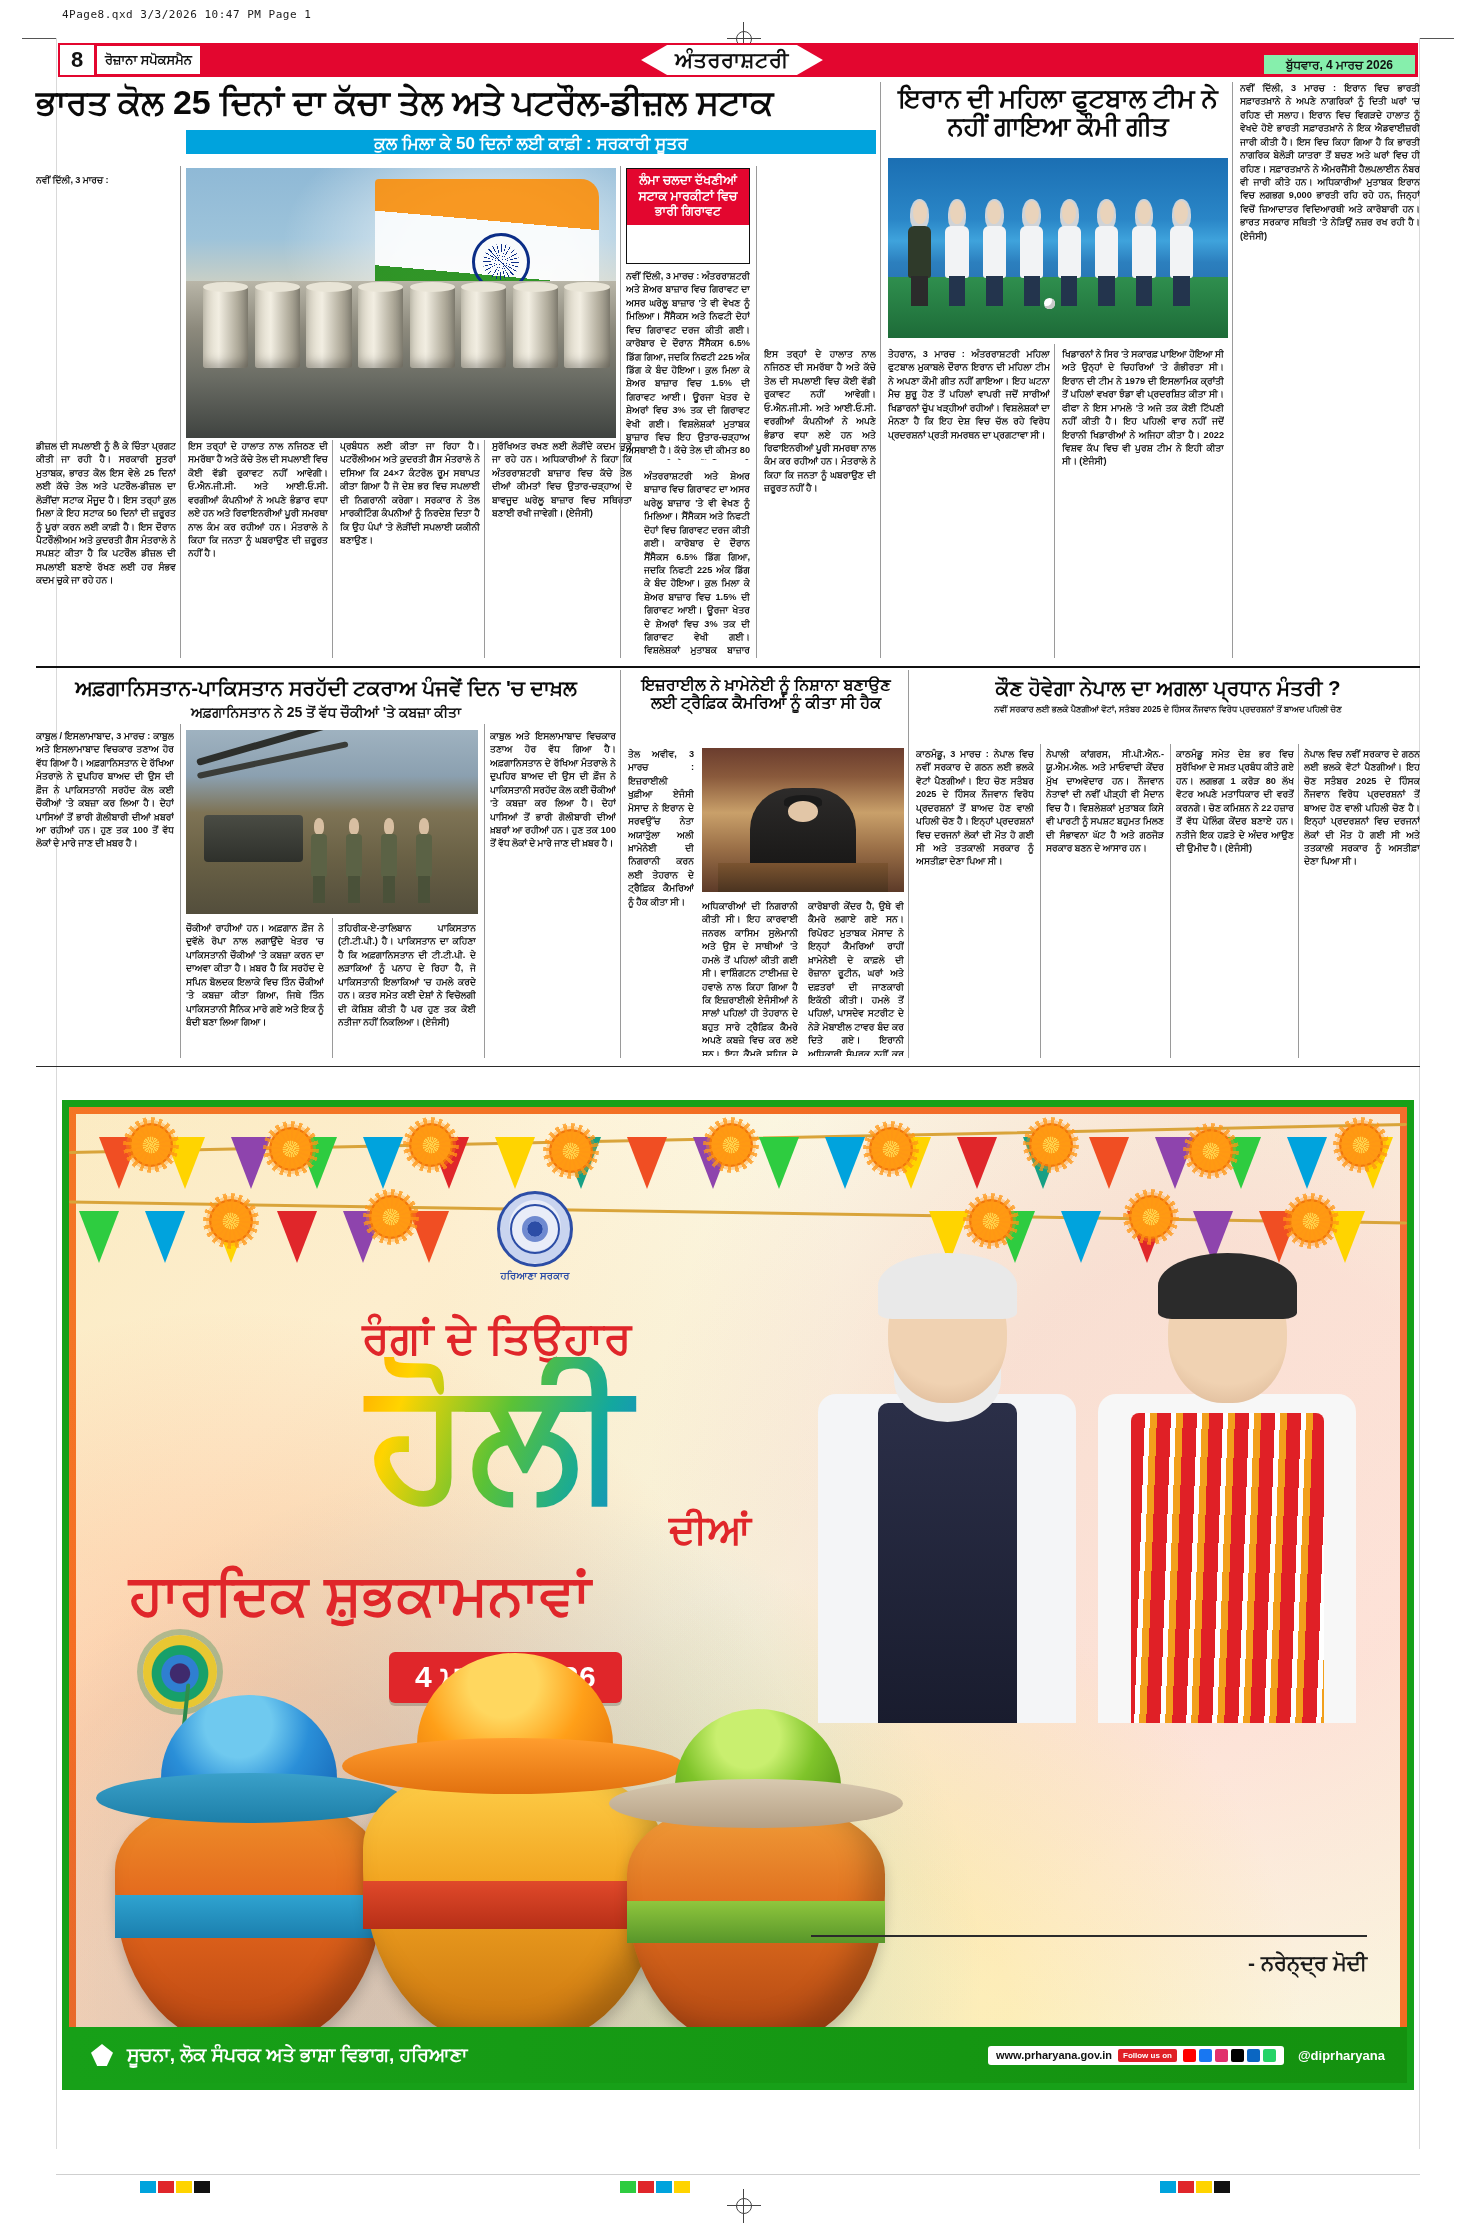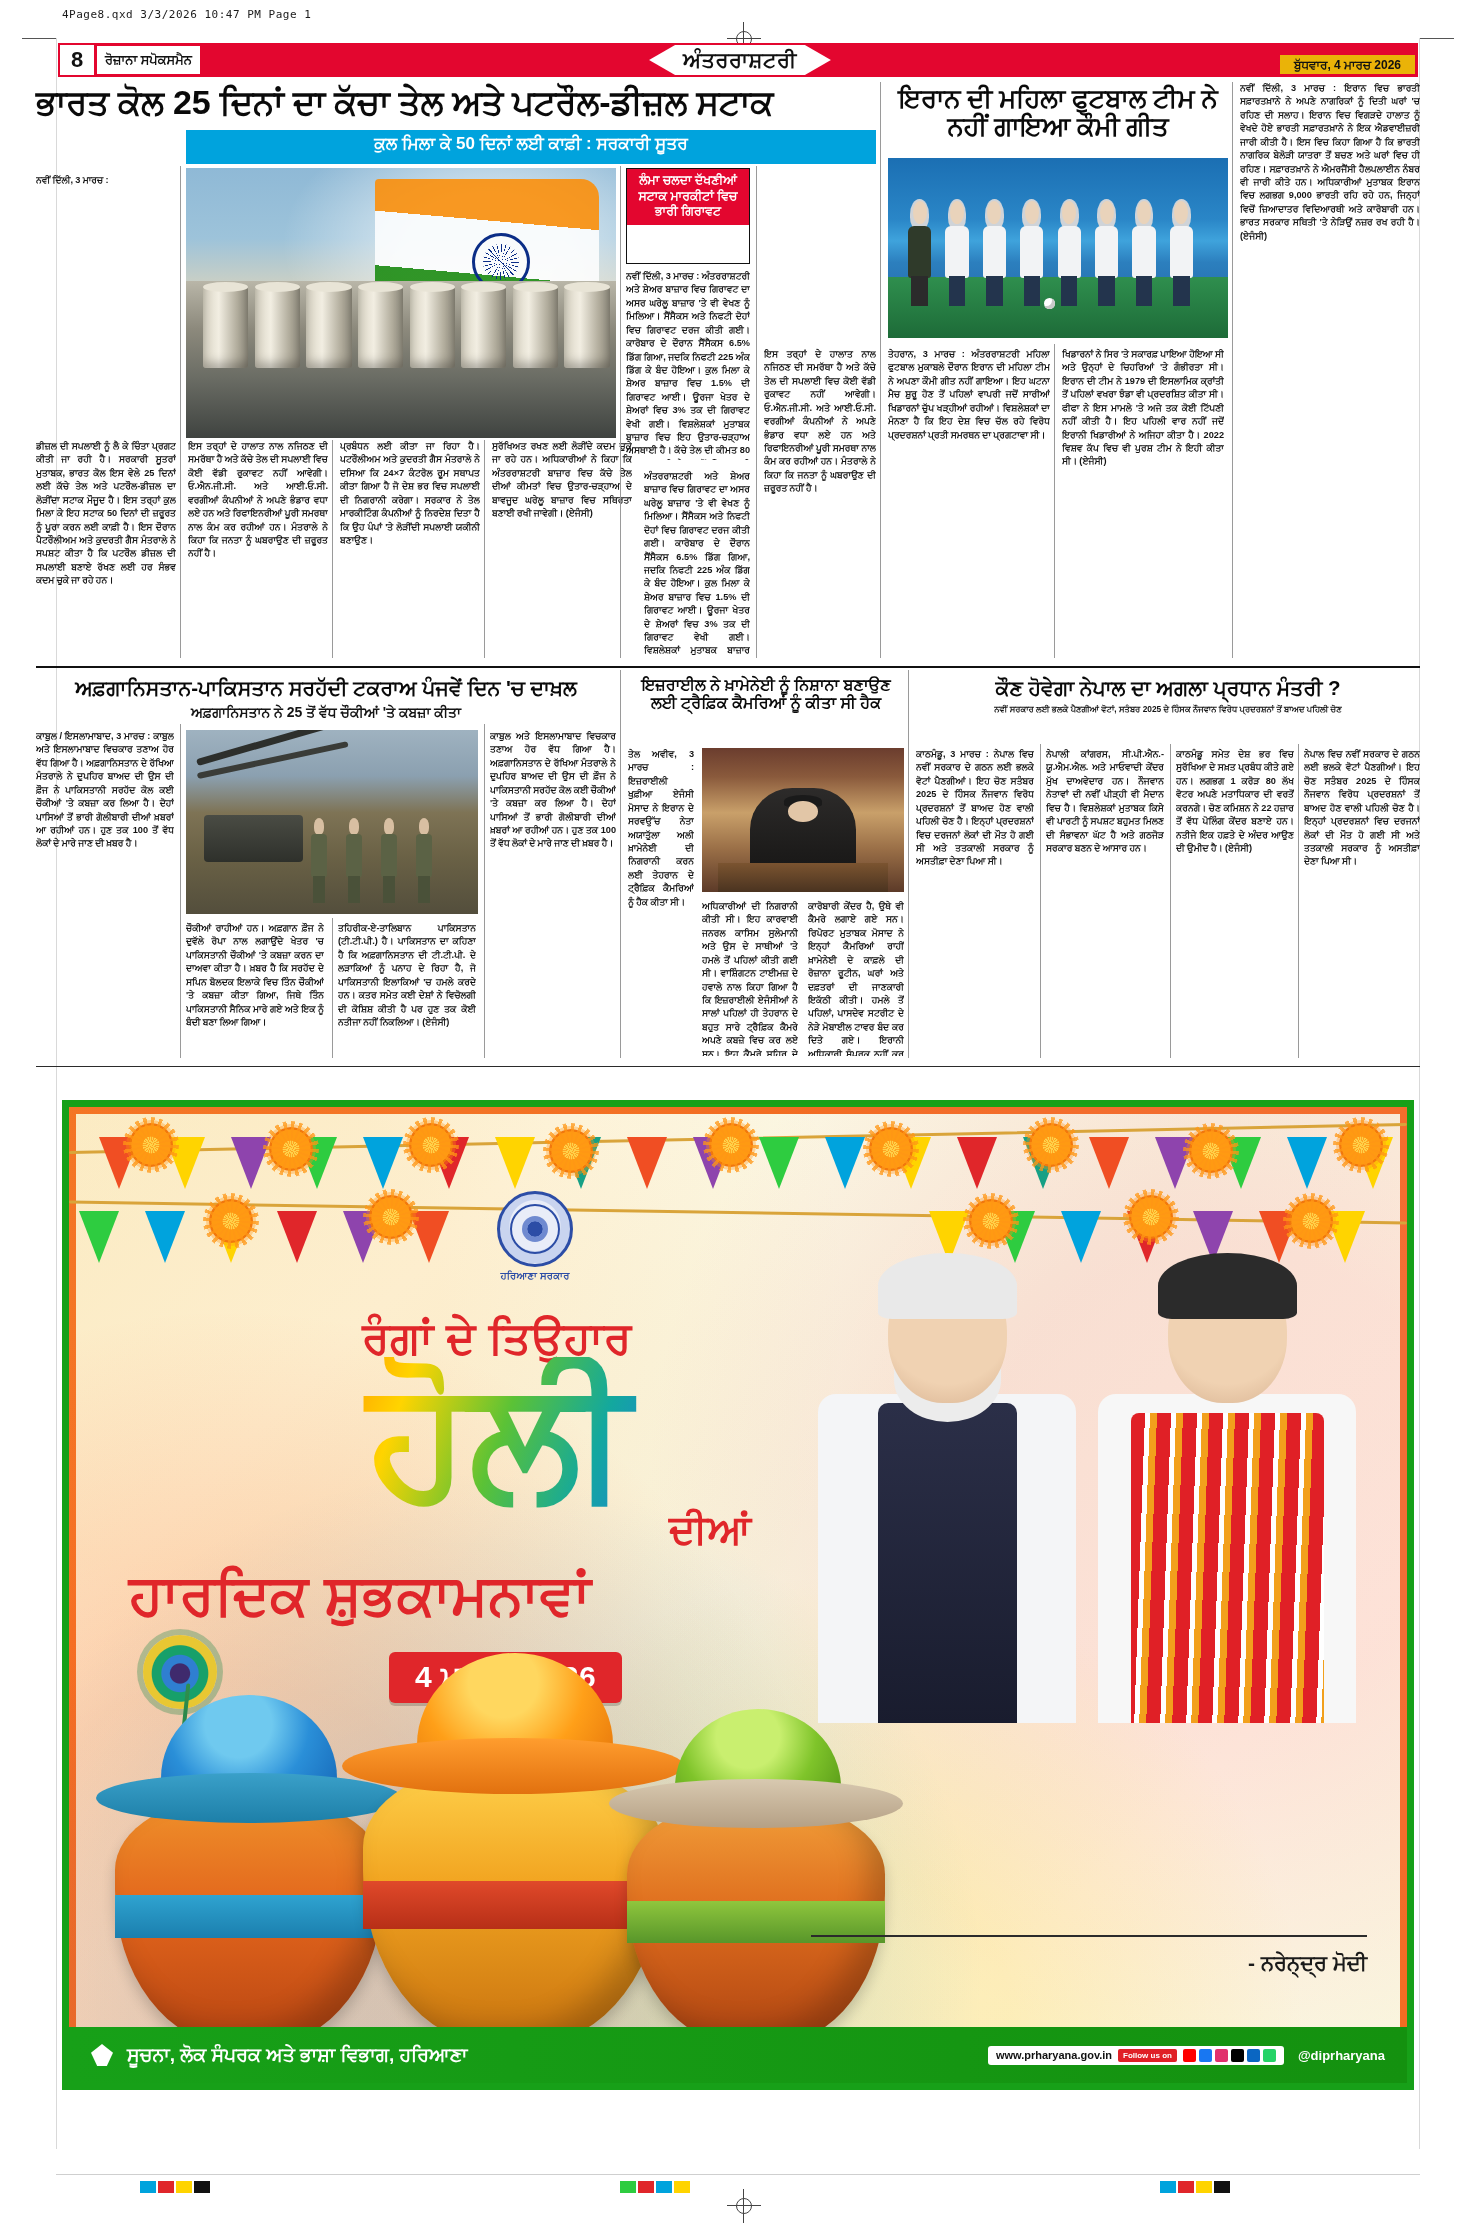--- a/index.html
+++ b/index.html
@@ -55,33 +55,33 @@
   .mh-spacer { flex: 1 1 auto; }
   .mh-section-wrap {
     position:relative; display:flex; align-items:center; justify-content:center;
     background:#fff; margin:2px 0; padding:0 34px;
     clip-path: polygon(26px 0, calc(100% - 26px) 0, 100% 50%, calc(100% - 26px) 100%, 26px 100%, 0 50%);
   }
   .mh-section {
     font-size:21px; font-weight:bold; color:#111; letter-spacing:.5px; white-space:nowrap;
   }
   .mh-date {
-    background:#eab308; margin:12px 3px 3px 0; padding:0 14px;
+    background:#86efac; margin:12px 3px 3px 0; padding:0 22px;
     display:flex; align-items:center; font-size:12px; font-weight:bold; color:#111; white-space:nowrap;
   }
 
   
   .pa { font-family:"Liberation Sans","DejaVu Sans",sans-serif; }
   .lead-head {
     font-size:34px; font-weight:bold; color:#0a0a0a; line-height:1.08;
     letter-spacing:-.2px;
   }
   .sub-bar {
     background:#00a3dd; color:#fff; font-size:17px; font-weight:bold;
-    text-align:center; padding:5px 0 10px; line-height:1.1;
+    text-align:center; padding:5px 0 0; line-height:1.1;
   }
   .col-rule { position:absolute; width:1px; background:#9a9a9a; }
   .hrule { position:absolute; height:1px; background:#2b2b2b; }
   .hrule-thick { position:absolute; height:2px; background:#111; }
 
   .body-col {
     font-size:9.2px; line-height:1.46; color:#141414; text-align:justify;
     font-weight:600;
     word-spacing:-0.3px;
   }

